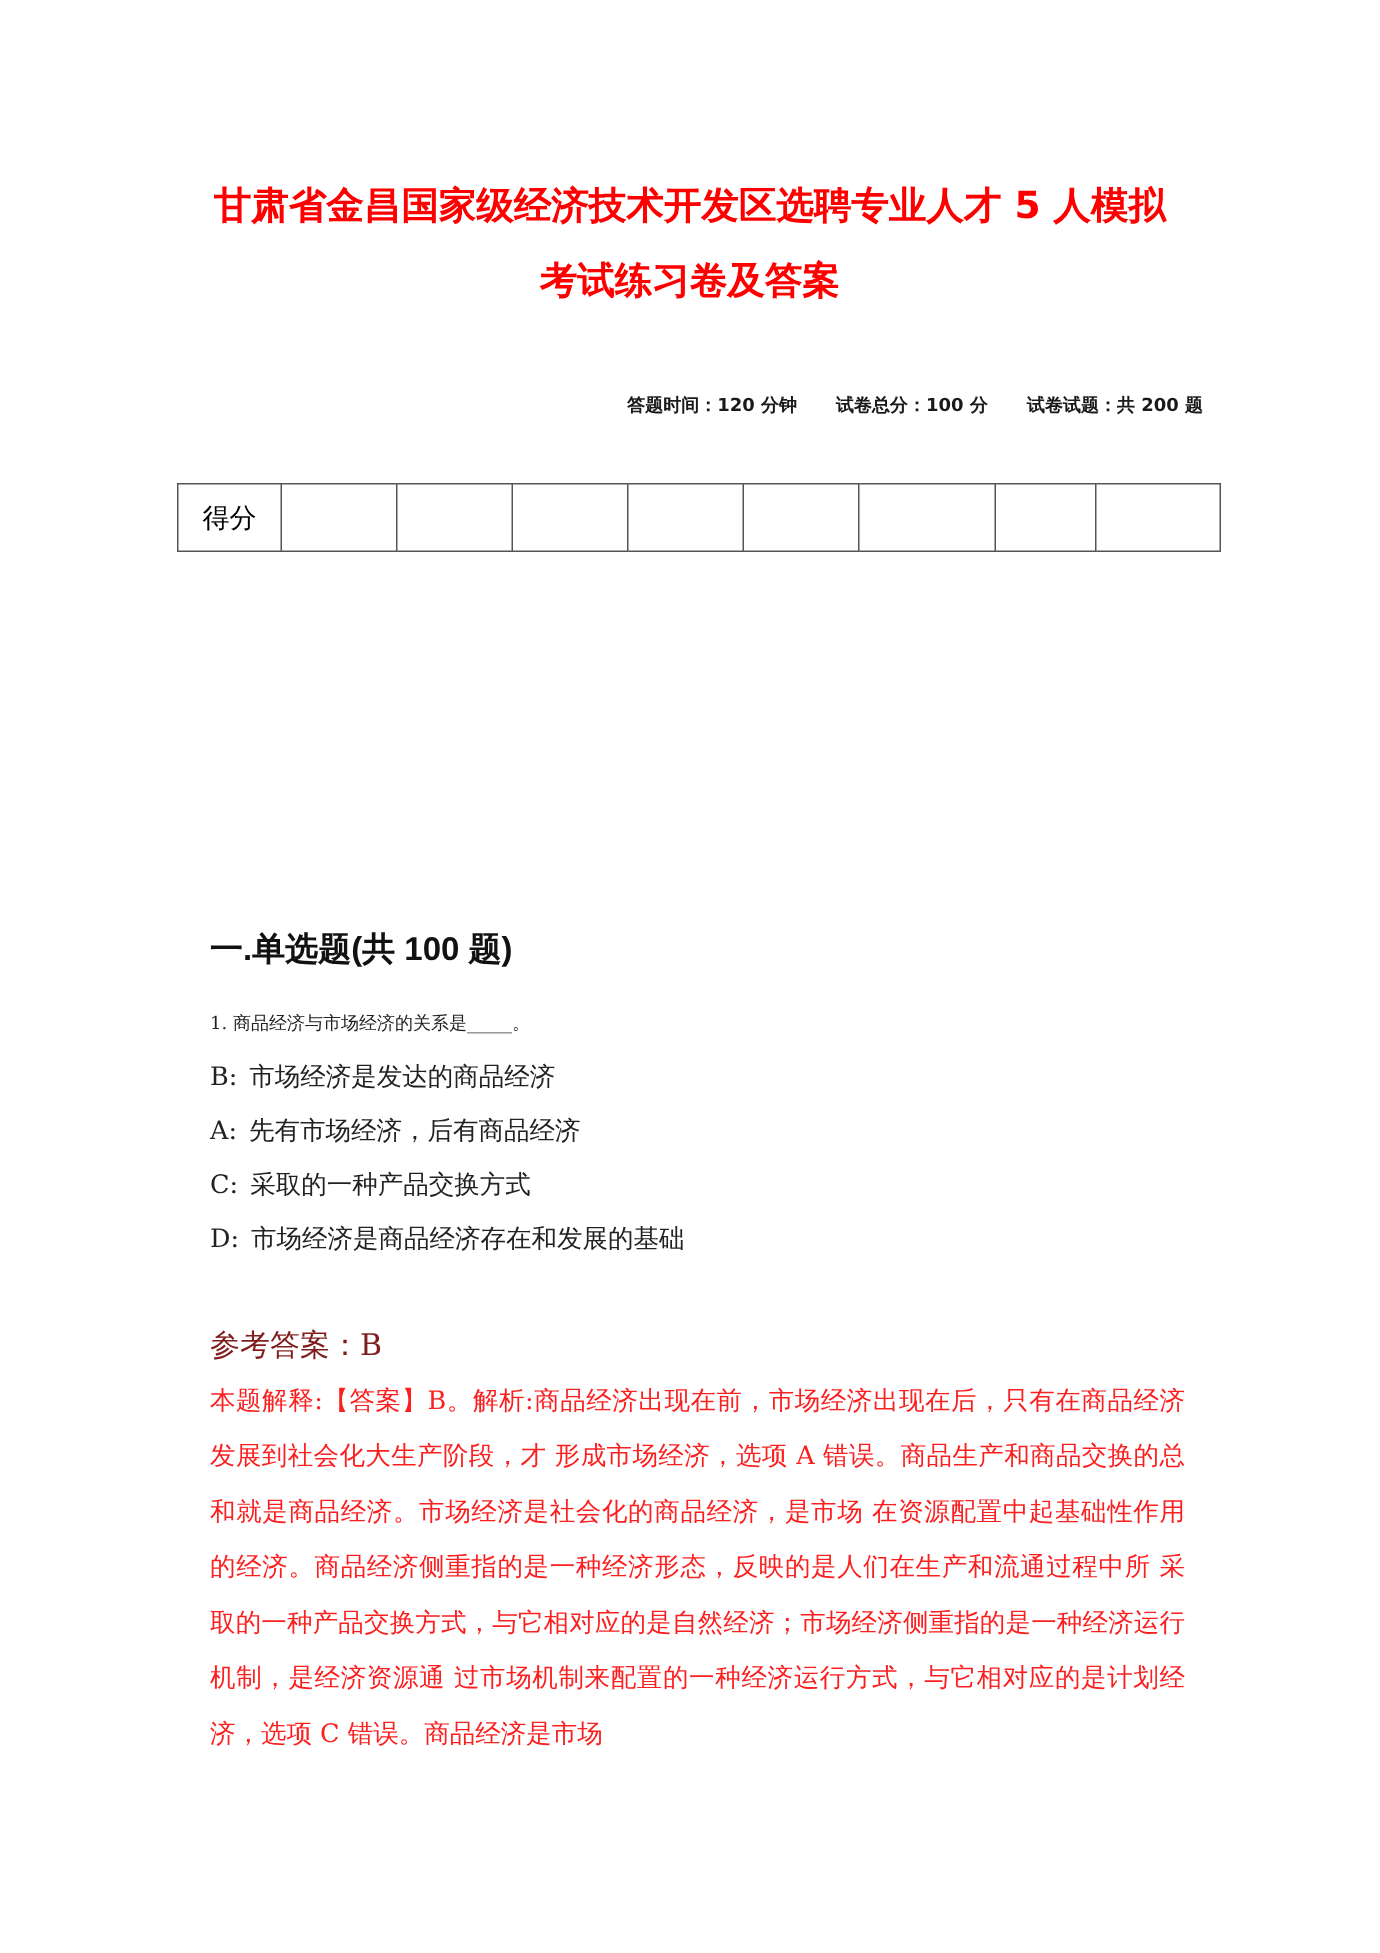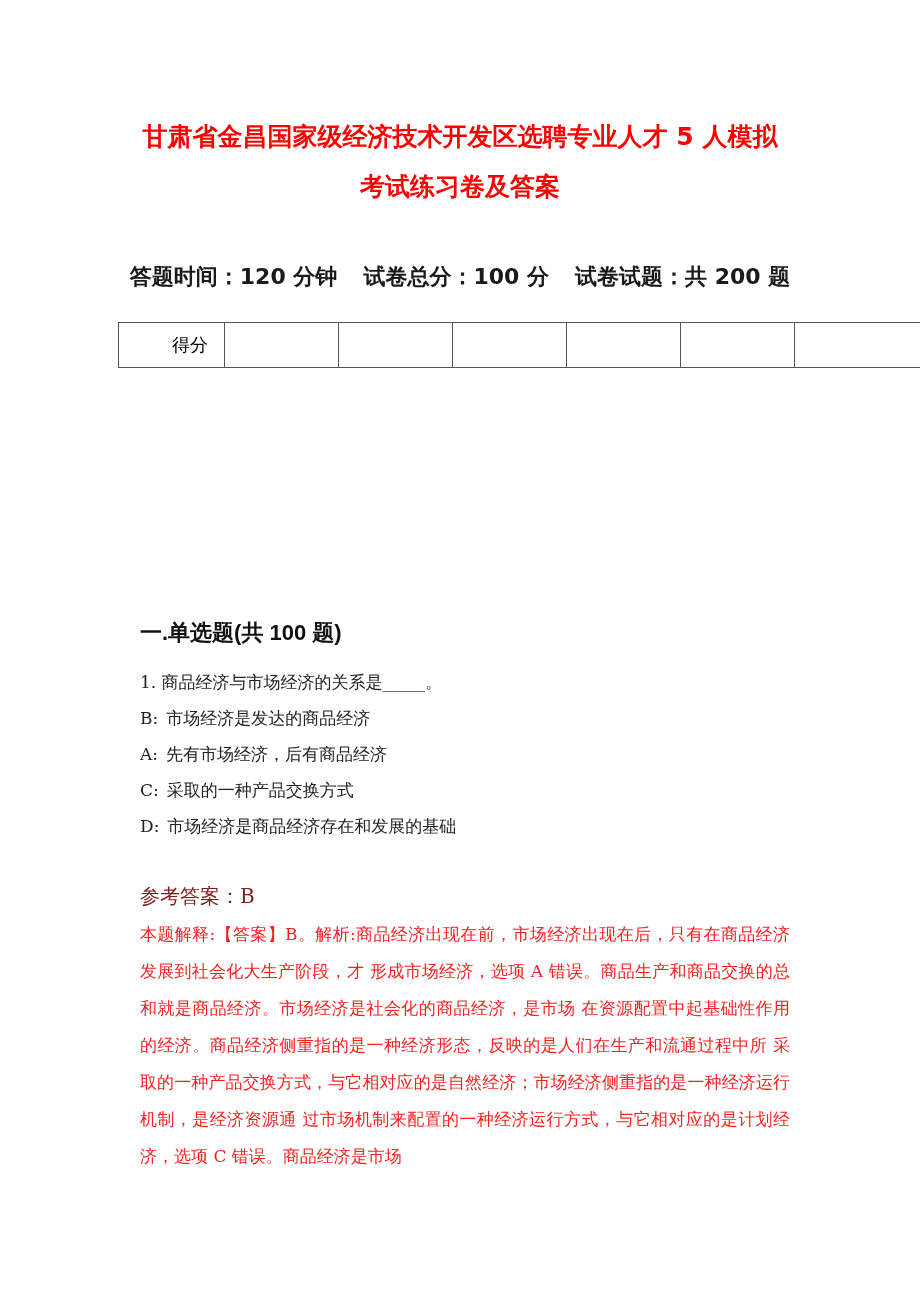--- a/index.html
+++ b/index.html
@@ -36,22 +36,22 @@
     font-family: "DejaVu Sans", "Liberation Sans", sans-serif;
     letter-spacing: 0px;
   }
 
   
   .exam-meta {
     position: absolute;
     left: 118px;
     top: 262px;
     width: 684px;
-    text-align: center;
-    font-size: 22px;
+    text-align: right;
+    font-size: 12px;
     font-weight: bold;
     color: #1a1a1a;
     font-family: "DejaVu Sans", "Liberation Sans", sans-serif;
     white-space: nowrap;
   }
   .exam-meta .meta-item { display: inline-block; }
   .exam-meta .meta-gap { display: inline-block; width: 26px; }
 
   
   .score-table {
@@ -65,21 +65,21 @@
   .score-table td {
     border: 1px solid #555555;
     text-align: center;
     vertical-align: middle;
     font-size: 18px;
     color: #000000;
     font-family: "DejaVu Serif", "Liberation Serif", serif;
     padding: 0;
   }
   .score-table tr.head-row td { height: 44px; }
-  .score-table tr.score-row td { height: 44px; padding-left: 37px; }
+  .score-table tr.score-row td { height: 44px; }
   .score-table td.col-label { width: 68px; }
   .score-table td.col-std { width: 76px; }
   .score-table td.col-wide { width: 90px; }
   .score-table td.col-sum { width: 66px; }
   .score-table td.col-person { width: 82px; }
   .score-table td.cell-empty { }
 
   
   .section-heading {
     position: absolute;
@@ -93,21 +93,21 @@
   }
 
   
   .question-block {
     position: absolute;
     left: 140px;
     top: 664px;
     width: 650px;
   }
   .question-stem {
-    font-size: 17px;
+    font-size: 12px;
     line-height: 36px;
     color: #222222;
     white-space: nowrap;
   }
   .option-row {
     font-size: 17px;
     line-height: 36px;
     color: #222222;
     white-space: nowrap;
   }

